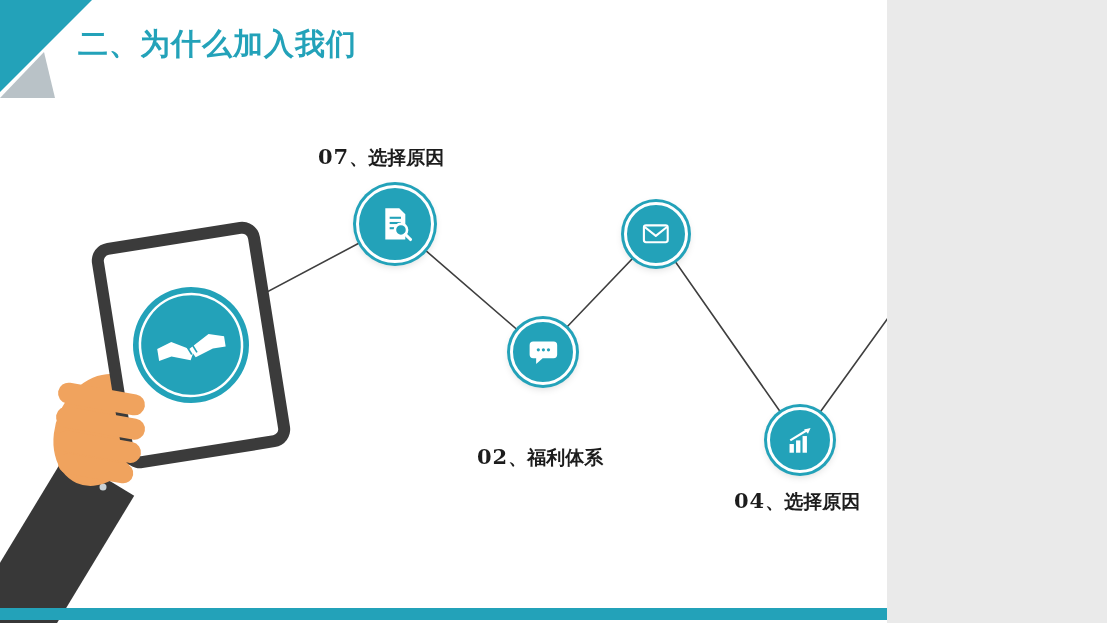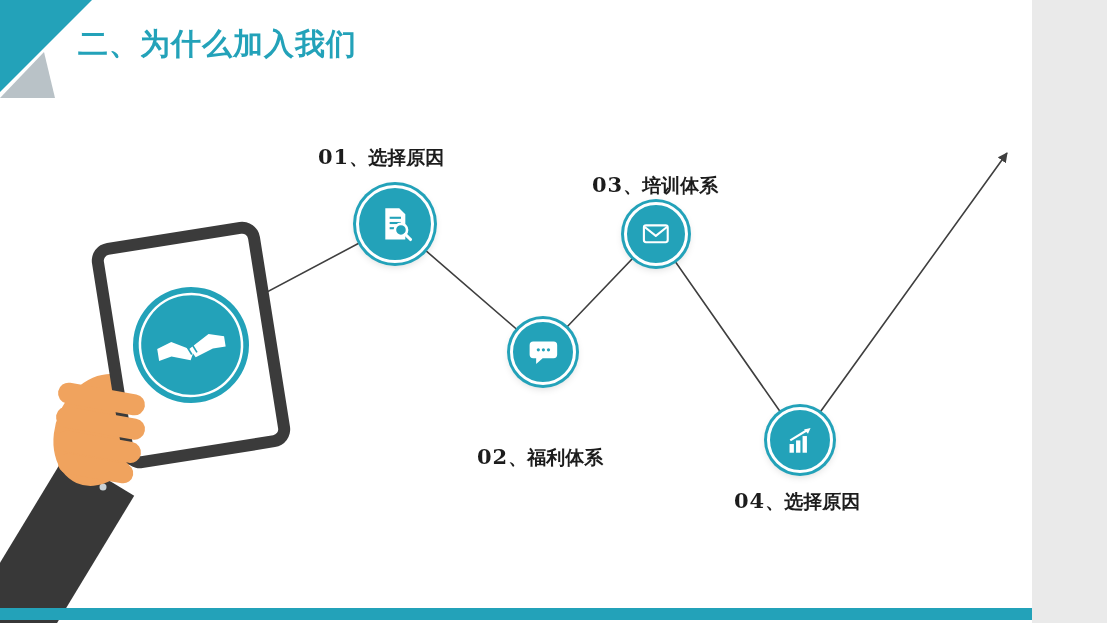--- a/index.html
+++ b/index.html
@@ -3,21 +3,21 @@
 <meta charset="utf-8">
 <style>
   * { box-sizing: border-box; }
   html, body { margin: 0; padding: 0; }
   body {
     font-family: "Liberation Sans", "DejaVu Sans", sans-serif;
     background: #eaeaea;
   }
   .slide {
     position: relative;
-    width: 1032px;
+    width: 887px;
     height: 623px;
     background: #ffffff;
     overflow: hidden;
   }
   .title {
     position: absolute;
     left: 78px;
     top: 24px;
     margin: 0;
     font-size: 30px;
@@ -126,39 +126,38 @@
   <div class="node n1">
     <svg viewBox="0 0 48 48">
       <path class="white-fill" d="M13 6 h16 l7 7 v29 H13 z"></path>
       <line x1="18" y1="17" x2="31" y2="17" class="accent-stroke" stroke-width="2.4"></line>
       <line x1="18" y1="23" x2="31" y2="23" class="accent-stroke" stroke-width="2.4"></line>
       <line x1="18" y1="29" x2="25" y2="29" class="accent-stroke" stroke-width="2.4"></line>
       <circle cx="31" cy="31" r="7" class="accent-fill" stroke="#ffffff" stroke-width="3"></circle>
       <line x1="36" y1="36" x2="42" y2="42" stroke="#ffffff" stroke-width="3.5" stroke-linecap="round"></line>
     </svg>
   </div>
-  <div class="nlabel l1"><span class="num">01</span><span>、选择原因</span></div>
+  <div class="nlabel l1"><span class="num">07</span><span>、选择原因</span></div>
 
   <div class="node n2">
     <svg viewBox="0 0 48 48">
       <path class="white-fill" d="M10 9 h28 a5 5 0 0 1 5 5 v13 a5 5 0 0 1 -5 5 H23 l-9 8 v-8 h-4 a5 5 0 0 1 -5 -5 V14 a5 5 0 0 1 5 -5 z"></path>
       <circle cx="17" cy="20.5" r="2.2" class="accent-fill"></circle>
       <circle cx="24" cy="20.5" r="2.2" class="accent-fill"></circle>
       <circle cx="31" cy="20.5" r="2.2" class="accent-fill"></circle>
     </svg>
   </div>
   <div class="nlabel l2"><span class="num">02</span><span>、福利体系</span></div>
 
   <div class="node n3">
     <svg viewBox="0 0 48 48">
       <rect x="7" y="12" width="34" height="24" rx="3" fill="none" stroke="#ffffff" stroke-width="3"></rect>
       <path d="M9 15 l15 12 15 -12" fill="none" stroke="#ffffff" stroke-width="3" stroke-linejoin="round" stroke-linecap="round"></path>
     </svg>
   </div>
-  <div class="nlabel l3"><span class="num">03</span><span>、培训体系</span></div>
 
   <div class="node n4">
     <svg viewBox="0 0 48 48">
       <rect x="9" y="29" width="6" height="12" class="white-fill"></rect>
       <rect x="18" y="24" width="6" height="17" class="white-fill"></rect>
       <rect x="27" y="18" width="6" height="23" class="white-fill"></rect>
       <path d="M10 24 L33 10" stroke="#ffffff" stroke-width="3" fill="none"></path>
       <polygon points="38,7 29,9 34.5,15" class="white-fill"></polygon>
     </svg>
   </div>

